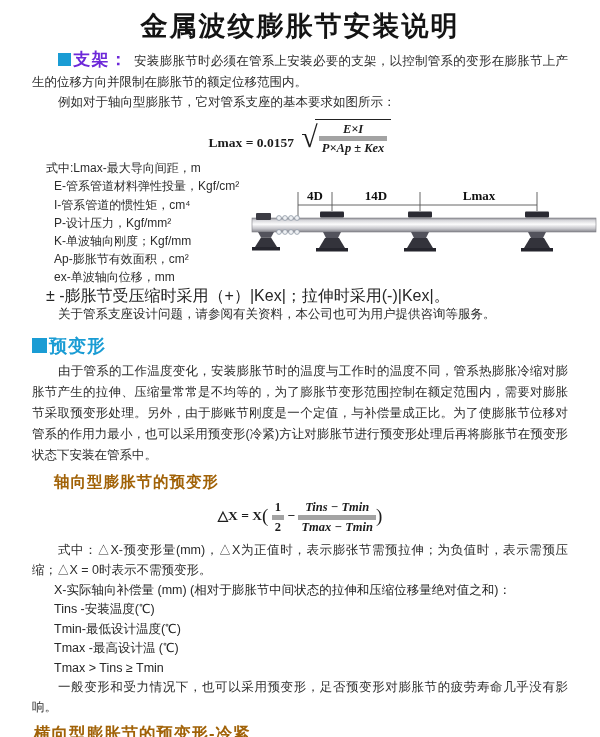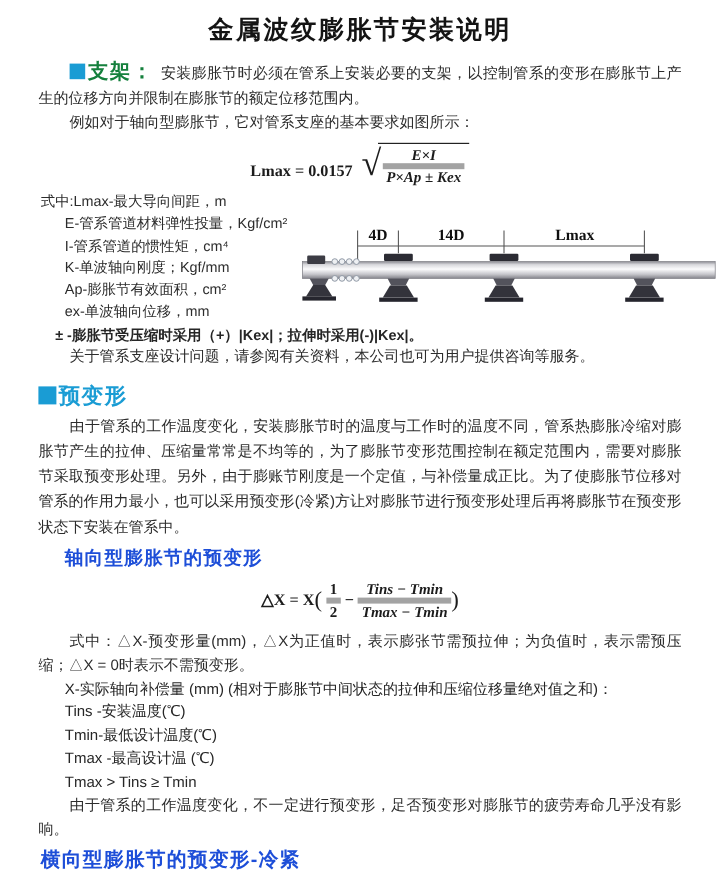--- a/index.html
+++ b/index.html
@@ -3,40 +3,40 @@
 <meta charset="utf-8">
 <style>
   html,body{margin:0;padding:0;}
   body{
     width:600px;height:737px;overflow:hidden;background:#ffffff;
     font-family:"Liberation Sans",sans-serif;color:#262626;
     -webkit-font-smoothing:antialiased;
   }
   .page{padding:12px 32px 0 32px;}
   .doc-title{
-    text-align:center;font-size:21px;font-weight:bold;color:#141414;
+    text-align:center;font-size:27px;font-weight:bold;color:#141414;
     letter-spacing:2px;margin:0 0 10px 0;line-height:28px;
   }
   p{margin:0;}
   .body-text{font-size:12.5px;line-height:20.5px;color:#2c2c2c;text-align:justify;}
   .indent{text-indent:26px;}
   .sq{
     display:inline-block;width:13px;height:13px;background:#1a9cd4;
     margin-right:2px;vertical-align:-1px;
   }
   .sq-lg{width:15px;height:15px;vertical-align:-1px;}
   .sec-head-inline{
-    font-size:17px;font-weight:bold;color:#15803d;letter-spacing:1px;margin-right:6px;
+    font-size:17px;font-weight:bold;color:#6d28d9;letter-spacing:1px;margin-right:6px;
   }
   .sec-head-block{
     font-size:18px;font-weight:bold;color:#1a9cd4;letter-spacing:1px;
     margin:12px 0 4px 0;line-height:22px;
   }
   .sub-head{
-    font-size:15.5px;font-weight:bold;color:#1d4ed8;letter-spacing:1px;
+    font-size:15.5px;font-weight:bold;color:#a16207;letter-spacing:1px;
     margin:6px 0 4px 22px;line-height:20px;
   }
   .sub-head.flush{margin-left:2px;font-size:16.5px;}
   
   .fml{
     text-align:center;font-family:"Liberation Serif",serif;font-weight:bold;
     color:#1c1c1c;font-size:13.5px;
   }
   .fml .it{font-style:italic;}
   .frac{display:inline-block;vertical-align:middle;text-align:center;line-height:1.15;font-size:12.5px;}
@@ -45,23 +45,23 @@
   .f1{margin:6px 0 4px 0;}
   .sqrt{display:inline-flex;align-items:center;margin-left:4px;}
   .sqrt .radical{font-size:30px;font-weight:normal;line-height:30px;margin-right:-3px;}
   .sqrt .under{border-top:1.5px solid #222;padding:2px 4px 0 4px;}
   .f2{margin:8px 0 6px 0;}
   .paren{font-size:19px;font-weight:normal;vertical-align:-2px;}
   
   .cols{display:flex;margin-right:-27px;}
   .vars{width:218px;flex:none;font-size:12px;line-height:18.2px;color:#2c2c2c;}
   .vars .var-line{margin-left:22px;white-space:nowrap;}
-  .vars .var-line:first-child{margin-left:2px;}
+  .vars .var-line:first-child{margin-left:14px;}
   .diagram-col{flex:1;padding-top:22px;text-align:right;}
-  .note-line{font-size:12px;line-height:18px;margin-left:14px;font-weight:bold;}
+  .note-line{font-size:16px;line-height:18px;margin-left:14px;}
   .plain-line{font-size:12.5px;line-height:19.5px;margin-left:22px;}
   .dim-label{font-family:"Liberation Serif",serif;font-weight:bold;font-size:13px;fill:#101010;}
 </style>
 </head>
 <body>
 
 <div class="page">
 
   <h1 class="doc-title">金属波纹膨胀节安装说明</h1>
 
@@ -81,20 +81,21 @@
         </span>
       </span>
     </span>
   </div>
 
   <div class="cols">
     <div class="vars">
       <div class="var-line">式中:Lmax-最大导向间距，m</div>
       <div class="var-line">E-管系管道材料弹性投量，Kgf/cm²</div>
       <div class="var-line">I-管系管道的惯性矩，cm⁴</div>
+      <div class="var-line">P-设计压力，Kgf/mm²</div>
       <div class="var-line">K-单波轴向刚度；Kgf/mm</div>
       <div class="var-line">Ap-膨胀节有效面积，cm²</div>
       <div class="var-line">ex-单波轴向位移，mm</div>
     </div>
     <div class="diagram-col">
       <svg width="348" height="84" viewBox="0 0 348 84">
         <defs>
           <linearGradient id="pipeG" x1="0" y1="0" x2="0" y2="1">
             <stop offset="0" stop-color="#8f8f96"></stop>
             <stop offset="0.18" stop-color="#d8d8dc"></stop>
@@ -177,17 +178,17 @@
       <span class="den">Tmax − Tmin</span>
     </span><span class="paren">)</span>
   </div>
 
   <p class="body-text indent">式中：△X-预变形量(mm)，△X为正值时，表示膨张节需预拉伸；为负值时，表示需预压缩；△X = 0时表示不需预变形。</p>
   <div class="plain-line">X-实际轴向补偿量 (mm) (相对于膨胀节中间状态的拉伸和压缩位移量绝对值之和)：</div>
   <div class="plain-line">Tins -安装温度(℃)</div>
   <div class="plain-line">Tmin-最低设计温度(℃)</div>
   <div class="plain-line">Tmax -最高设计温 (℃)</div>
   <div class="plain-line">Tmax &gt; Tins ≥ Tmin</div>
-  <p class="body-text indent" style="line-height:19.5px;">由于管系的工作温度变化，不一定进行预变形，足否预变形对膨胀节的疲劳寿命几乎没有影响。</p>
+  <p class="body-text indent" style="line-height:19.5px;">一般变形和受力情况下，也可以采用预变形，足否预变形对膨胀节的疲劳寿命几乎没有影响。</p>
 
   <div class="sub-head flush">横向型膨胀节的预变形-冷紧</div>
 
 </div>
 
 </body></html>

